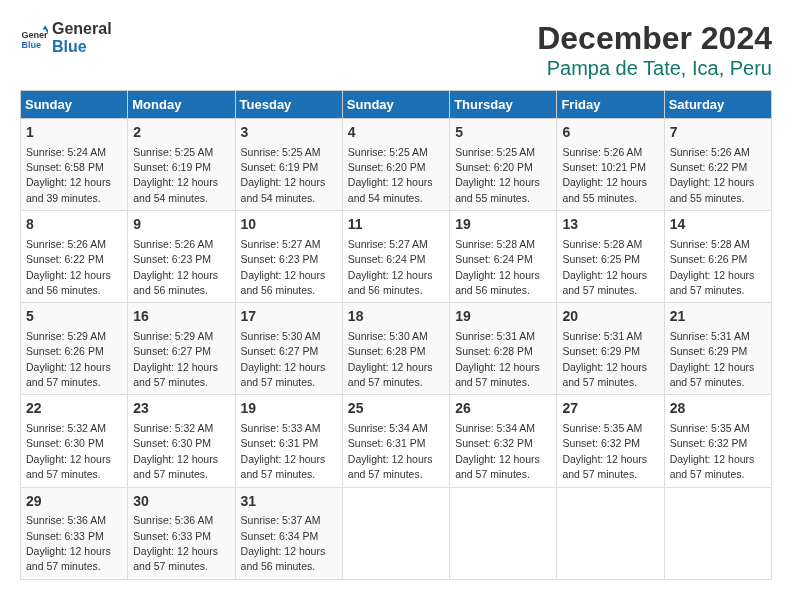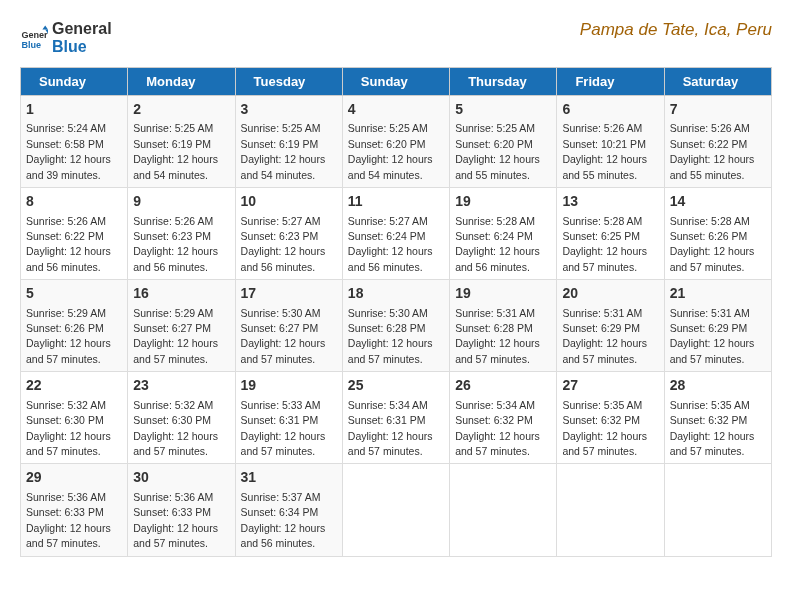--- a/index.html
+++ b/index.html
@@ -27,33 +27,32 @@
     }
     .title-block {
       text-align: right;
     }
     .month-title {
       font-size: 32px;
       font-weight: bold;
       color: #333;
     }
     .location {
-      font-size: 17px;
-      color: #a16207;
-      font-style: italic;
+      font-size: 20px;
+      color: #0f766e;
     }
     table {
       width: 100%;
       border-collapse: collapse;
       font-size: 11px;
     }
     thead tr th {
       background-color: #1a6fb5;
       color: #fff;
-      padding: 6px 18px;
+      padding: 6px 4px;
       text-align: left;
       font-size: 13px;
       font-weight: bold;
       border: 1px solid #ccc;
     }
     tbody tr td {
       vertical-align: top;
       padding: 4px 5px;
       border: 1px solid #ddd;
       height: 80px;
@@ -91,20 +90,21 @@
       <text x="2" y="34" font-size="13" font-weight="bold" fill="#1a6fb5">Blue</text>
       <polygon points="32,8 40,8 36,2" fill="#1a6fb5"></polygon>
       <polygon points="36,8 40,14 40,8" fill="#1a6fb5"></polygon>
     </svg>
     <div style="display:flex;flex-direction:column;line-height:1.15;">
       <span style="font-size:16px;font-weight:bold;color:#333;">General</span>
       <span style="font-size:16px;font-weight:bold;color:#1a6fb5;">Blue</span>
     </div>
   </div>
   <div class="title-block">
+    <div class="month-title">December 2024</div>
     <div class="location">Pampa de Tate, Ica, Peru</div>
   </div>
 </div>
 
 <table>
   <thead>
     <tr id="weekday-header">
     <th>Sunday</th>
         <th>Monday</th>
         <th>Tuesday</th>

